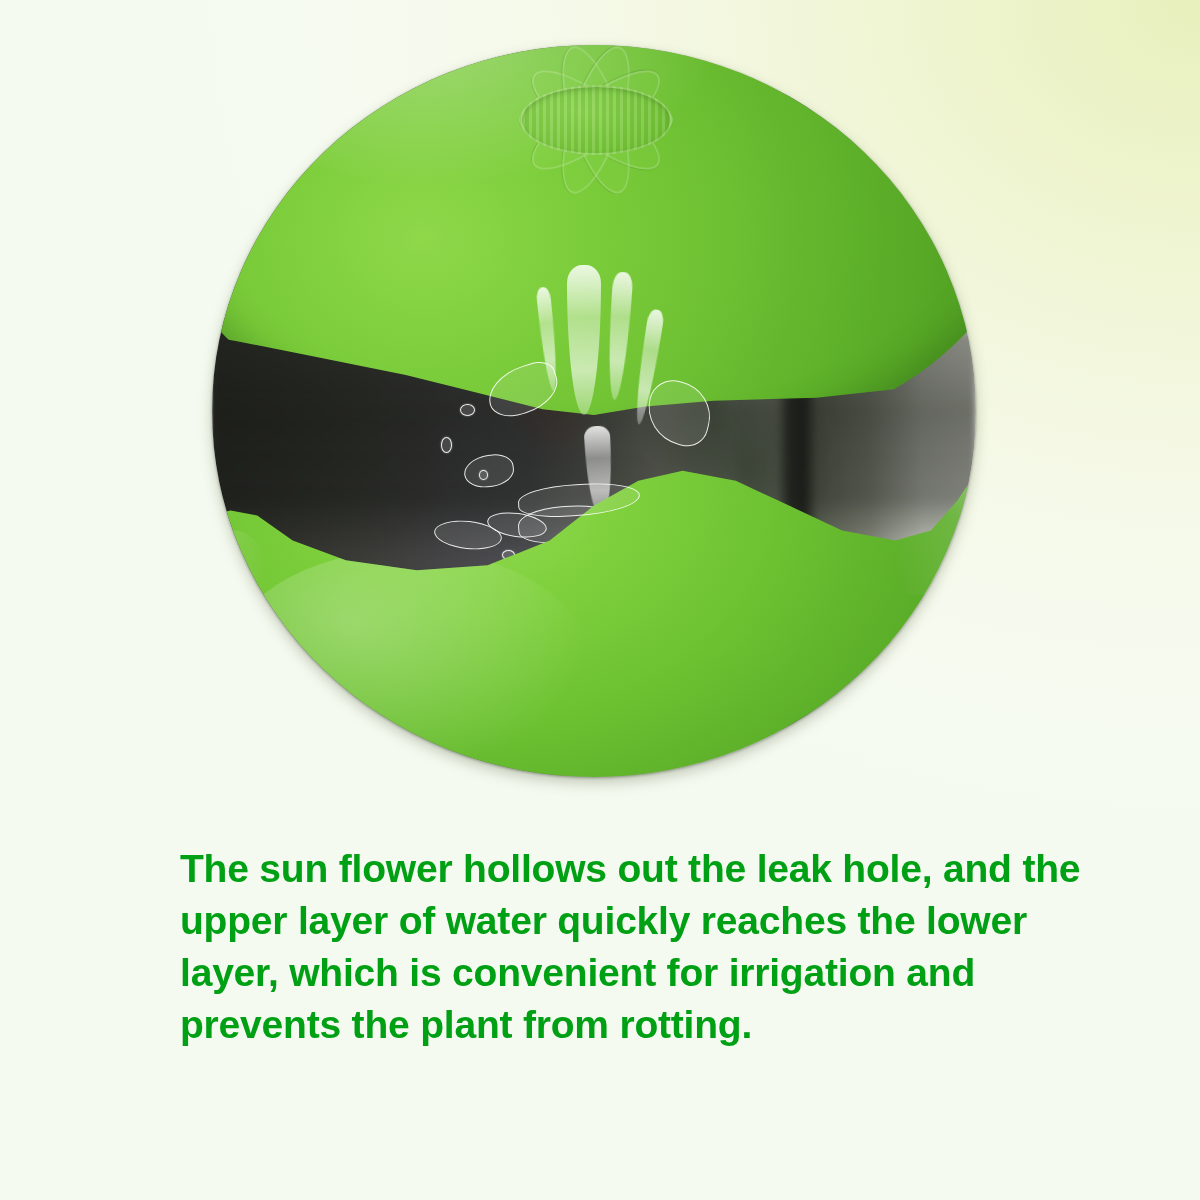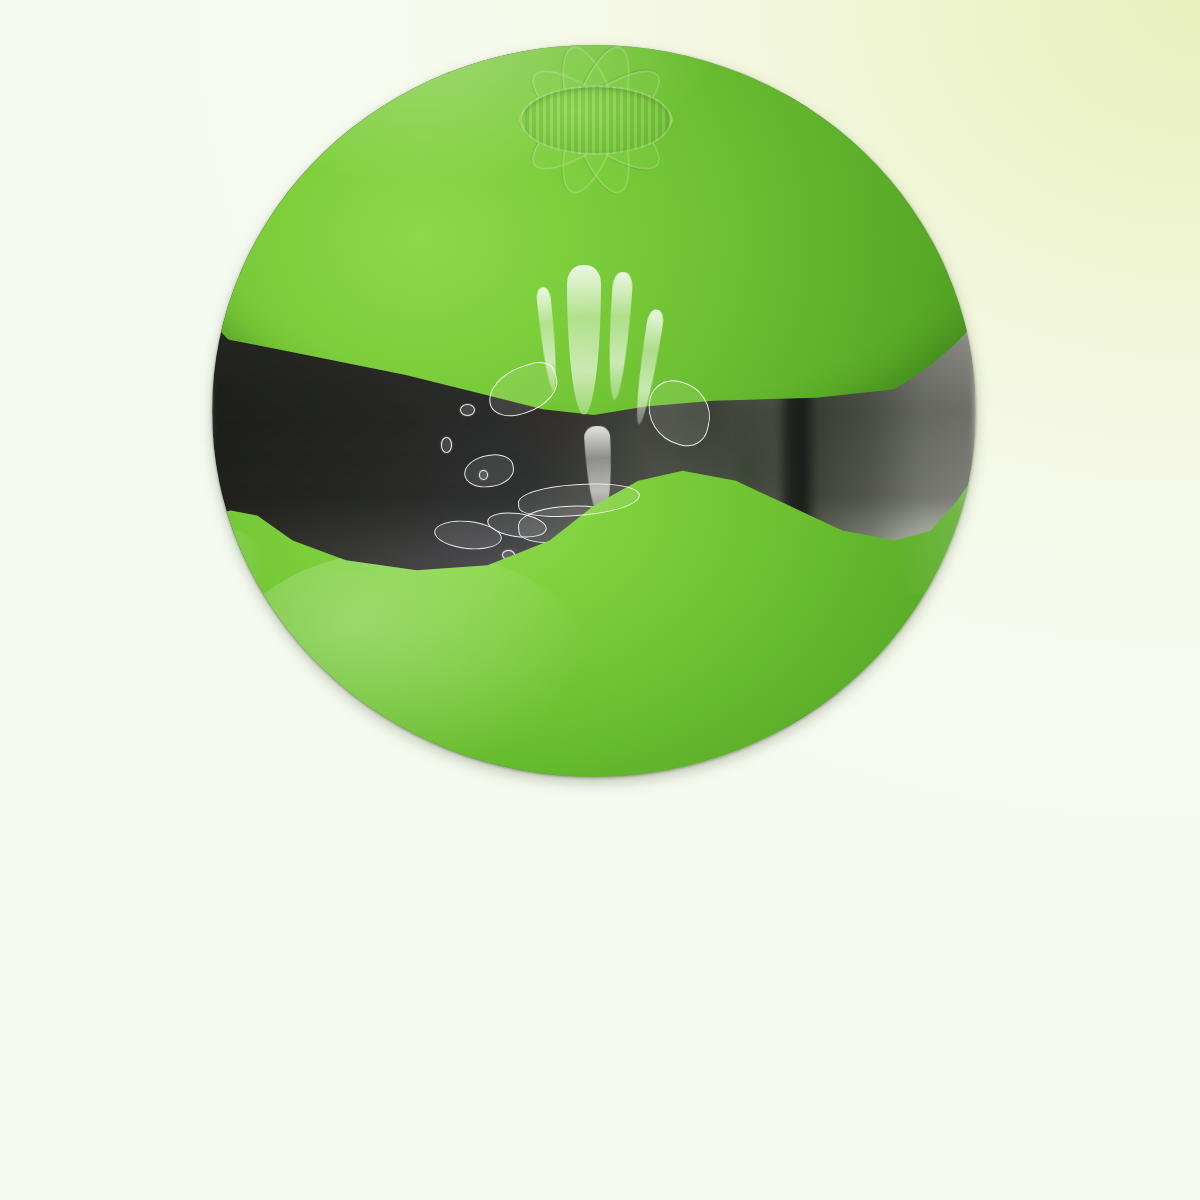--- a/index.html
+++ b/index.html
@@ -294,14 +294,15 @@
       </div>
 
       <div class="splash">
         <div class="ribbon" style="left:40%; top:60%; width:120px; height:30px; border-radius:52% 48% 60% 40%; transform:rotate(-3deg);"></div>
         <div class="ribbon" style="left:36%; top:64%; width:58px; height:22px; border-radius:50%; transform:rotate(8deg);"></div>
       </div>
 
     </div>
   </div>
 
+  <div class="caption">The sun flower hollows out the leak hole, and the upper layer of water quickly reaches the lower layer, which is convenient for irrigation and prevents the plant from rotting.</div>
 
 </div>
 
 </body></html>

